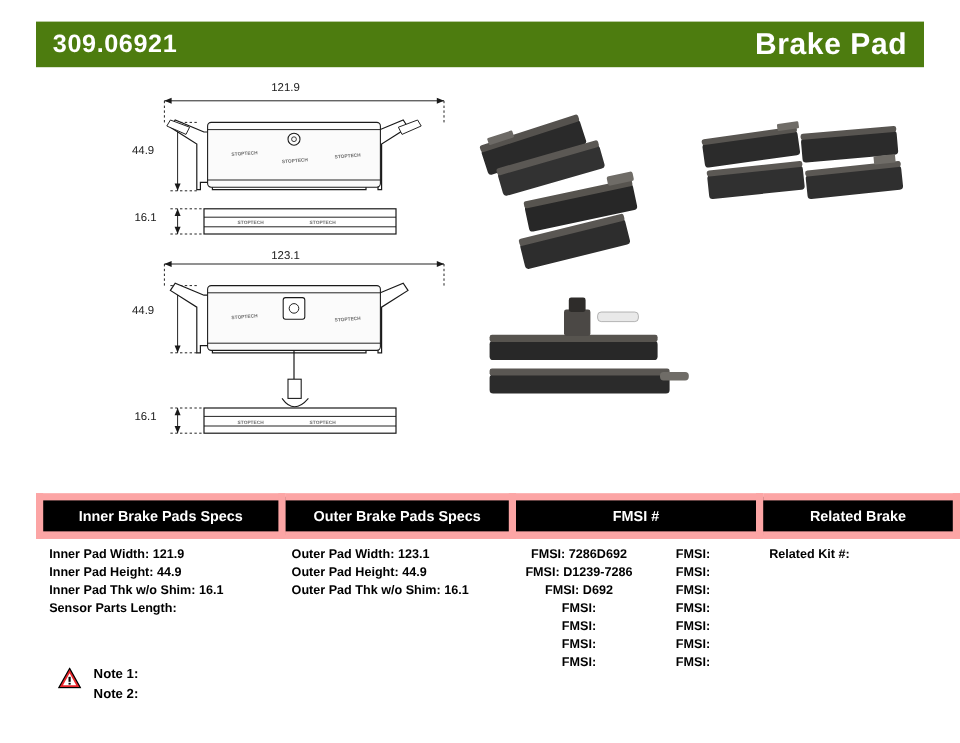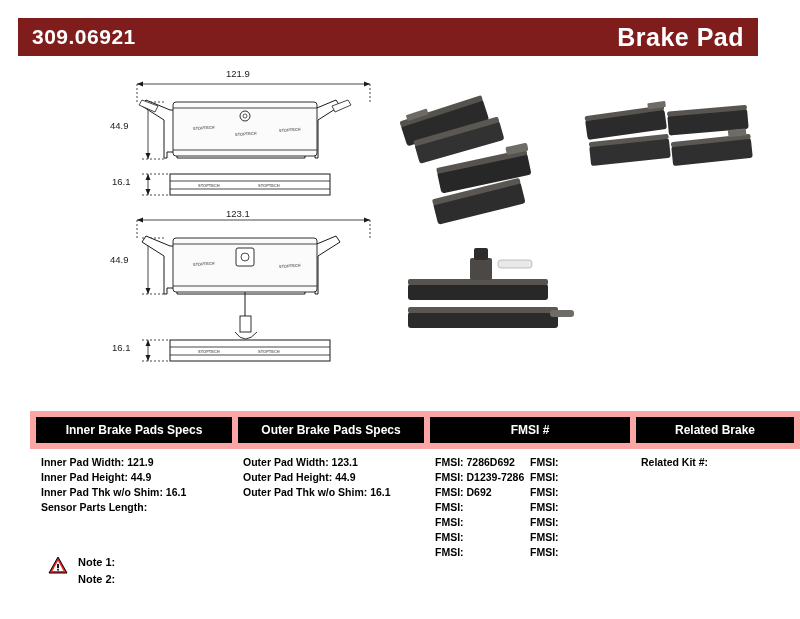--- a/index.html
+++ b/index.html
@@ -17,23 +17,23 @@
   }
   .sheet {
     position: absolute;
     left: 0; top: 0;
     width: 800px; height: 619px;
   }
 
   
   .header {
     position: absolute;
-    left: 18px; top: 18px;
+    left: 30px; top: 18px;
     width: 740px; height: 38px;
-    background: #7f1d1d;
+    background: #4d7c0f;
     display: flex;
     align-items: center;
     justify-content: space-between;
     box-sizing: border-box;
     padding: 0 14px;
   }
   .header .part-number {
     color: #ffffff;
     font-size: 21px;
     font-weight: bold;
@@ -98,21 +98,21 @@
   }
   .right-align { text-align: left; }
   .left-align { text-align: left; }
   .fmsi-grid {
     display: flex;
     gap: 0;
   }
   .fmsi-col {
     flex: 1;
   }
-  .fmsi-col .spec-line { text-align: left; }
+  .fmsi-col .spec-line { text-align: center; }
 
   
   .notes {
     position: absolute;
     left: 48px; top: 554px;
     display: flex;
     align-items: flex-start;
     gap: 10px;
   }
   .warn-icon { margin-top: 2px; }

